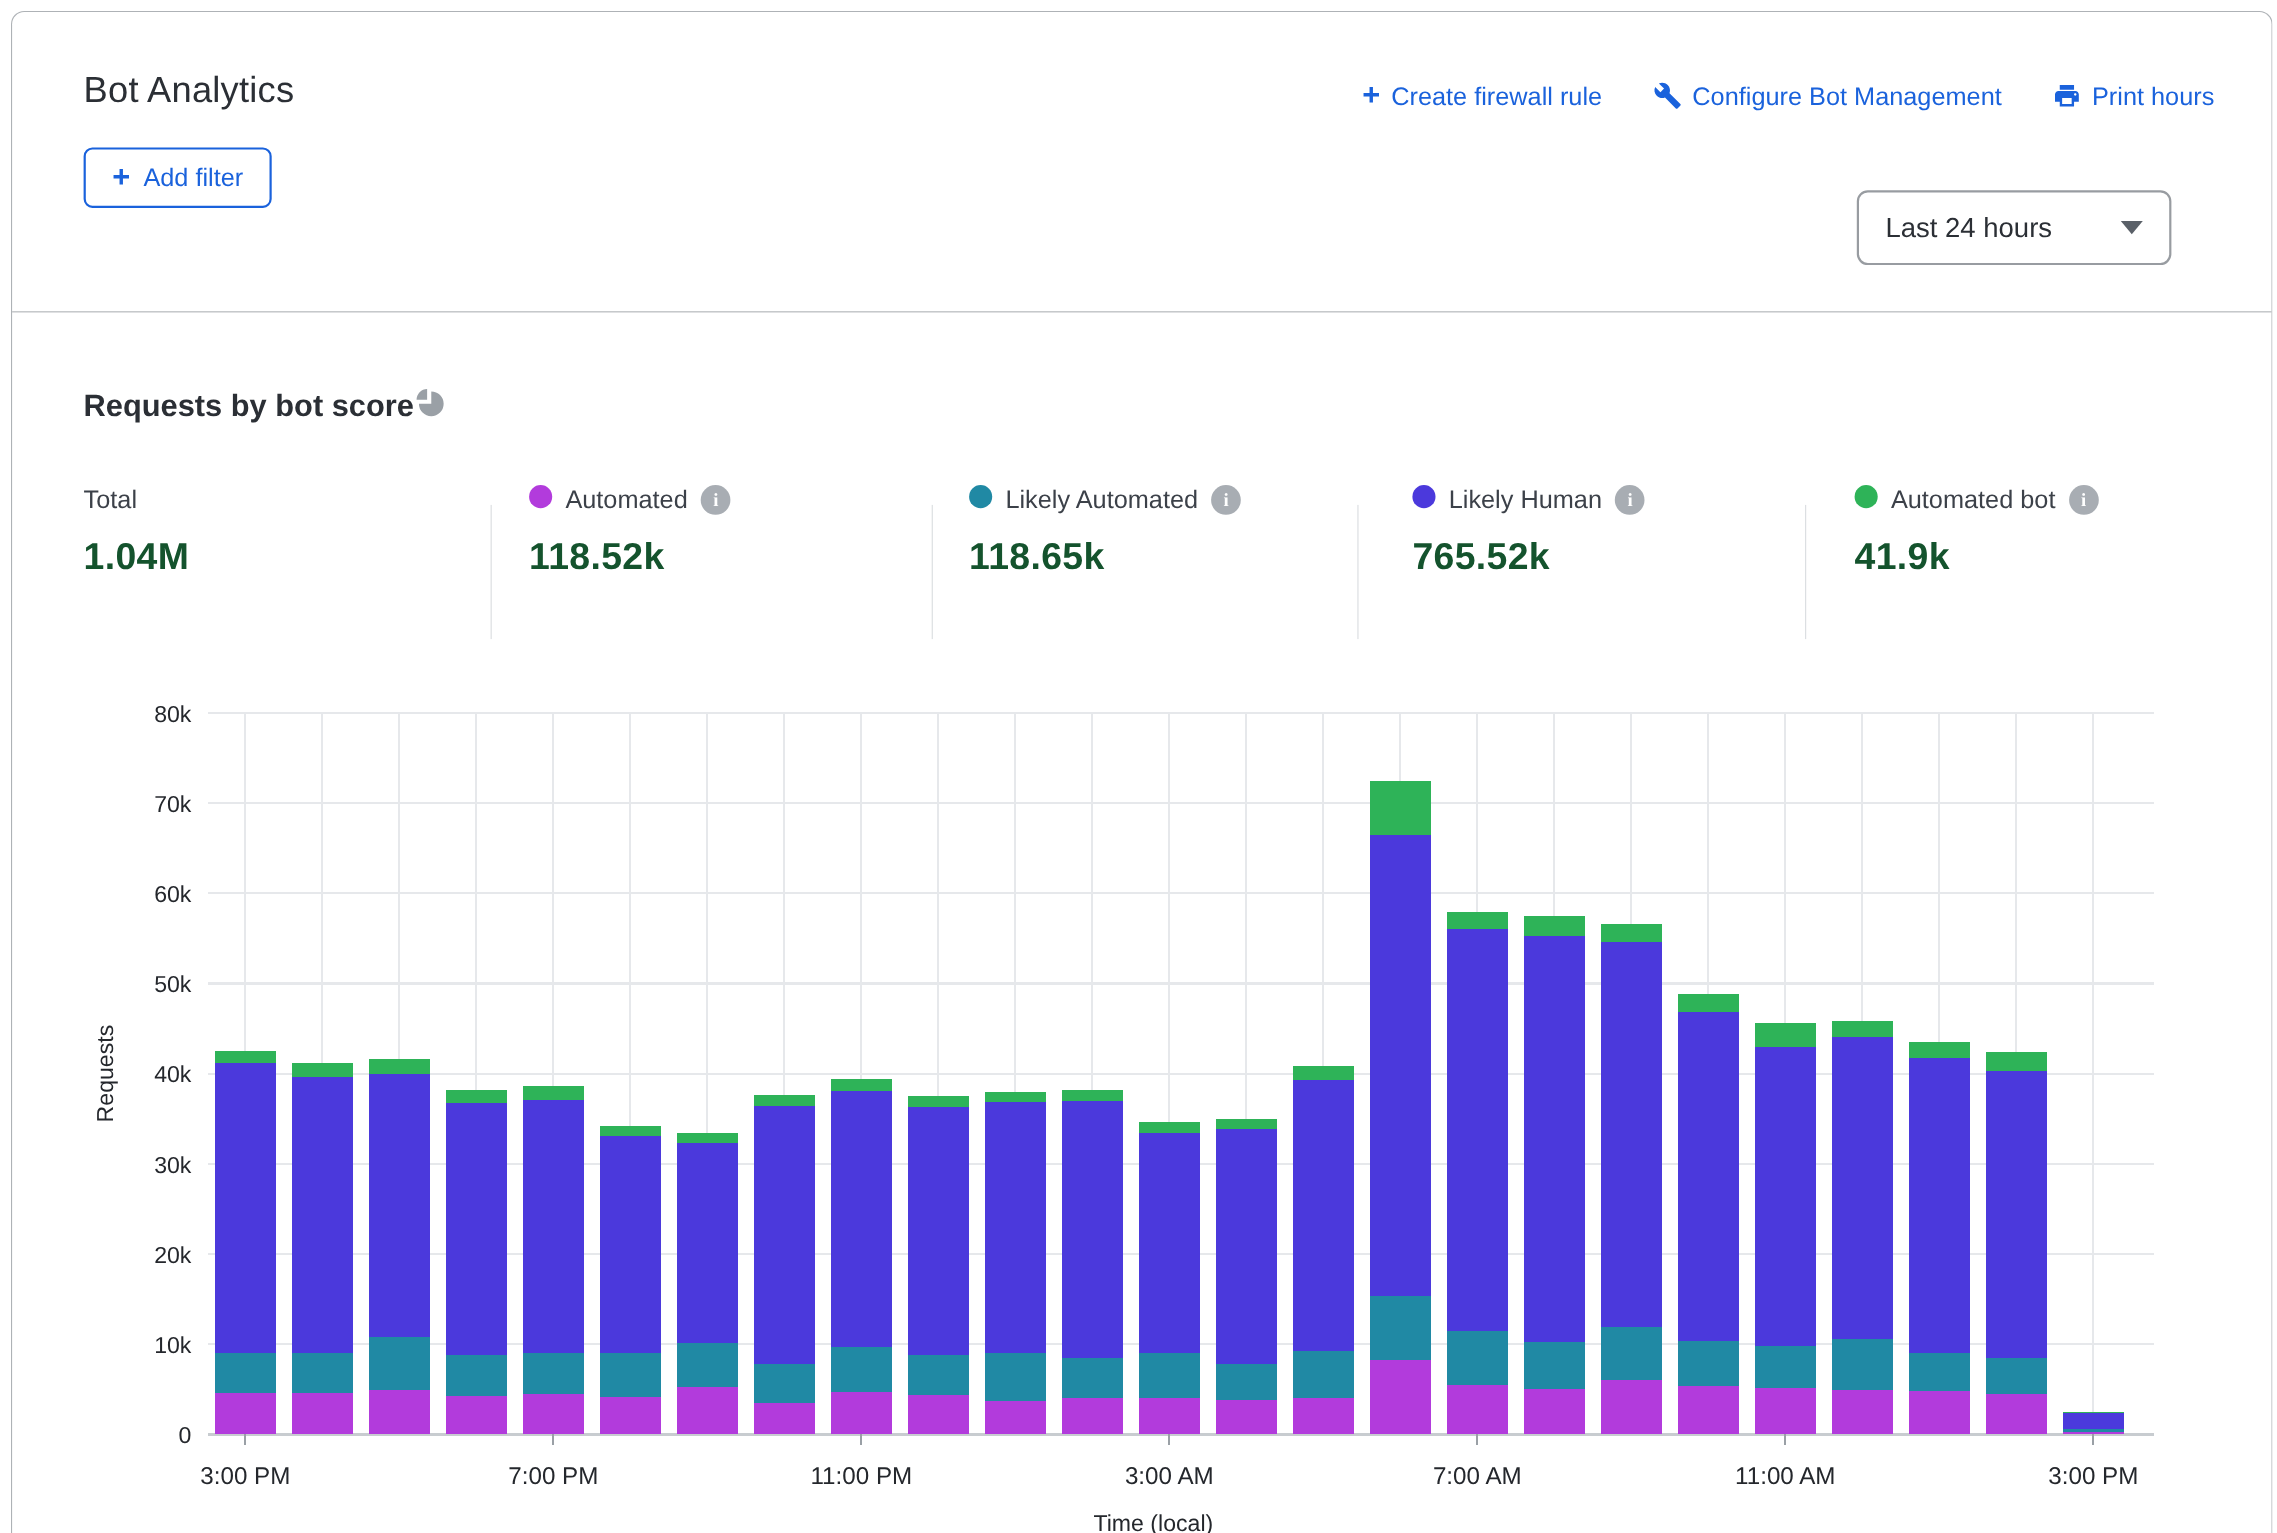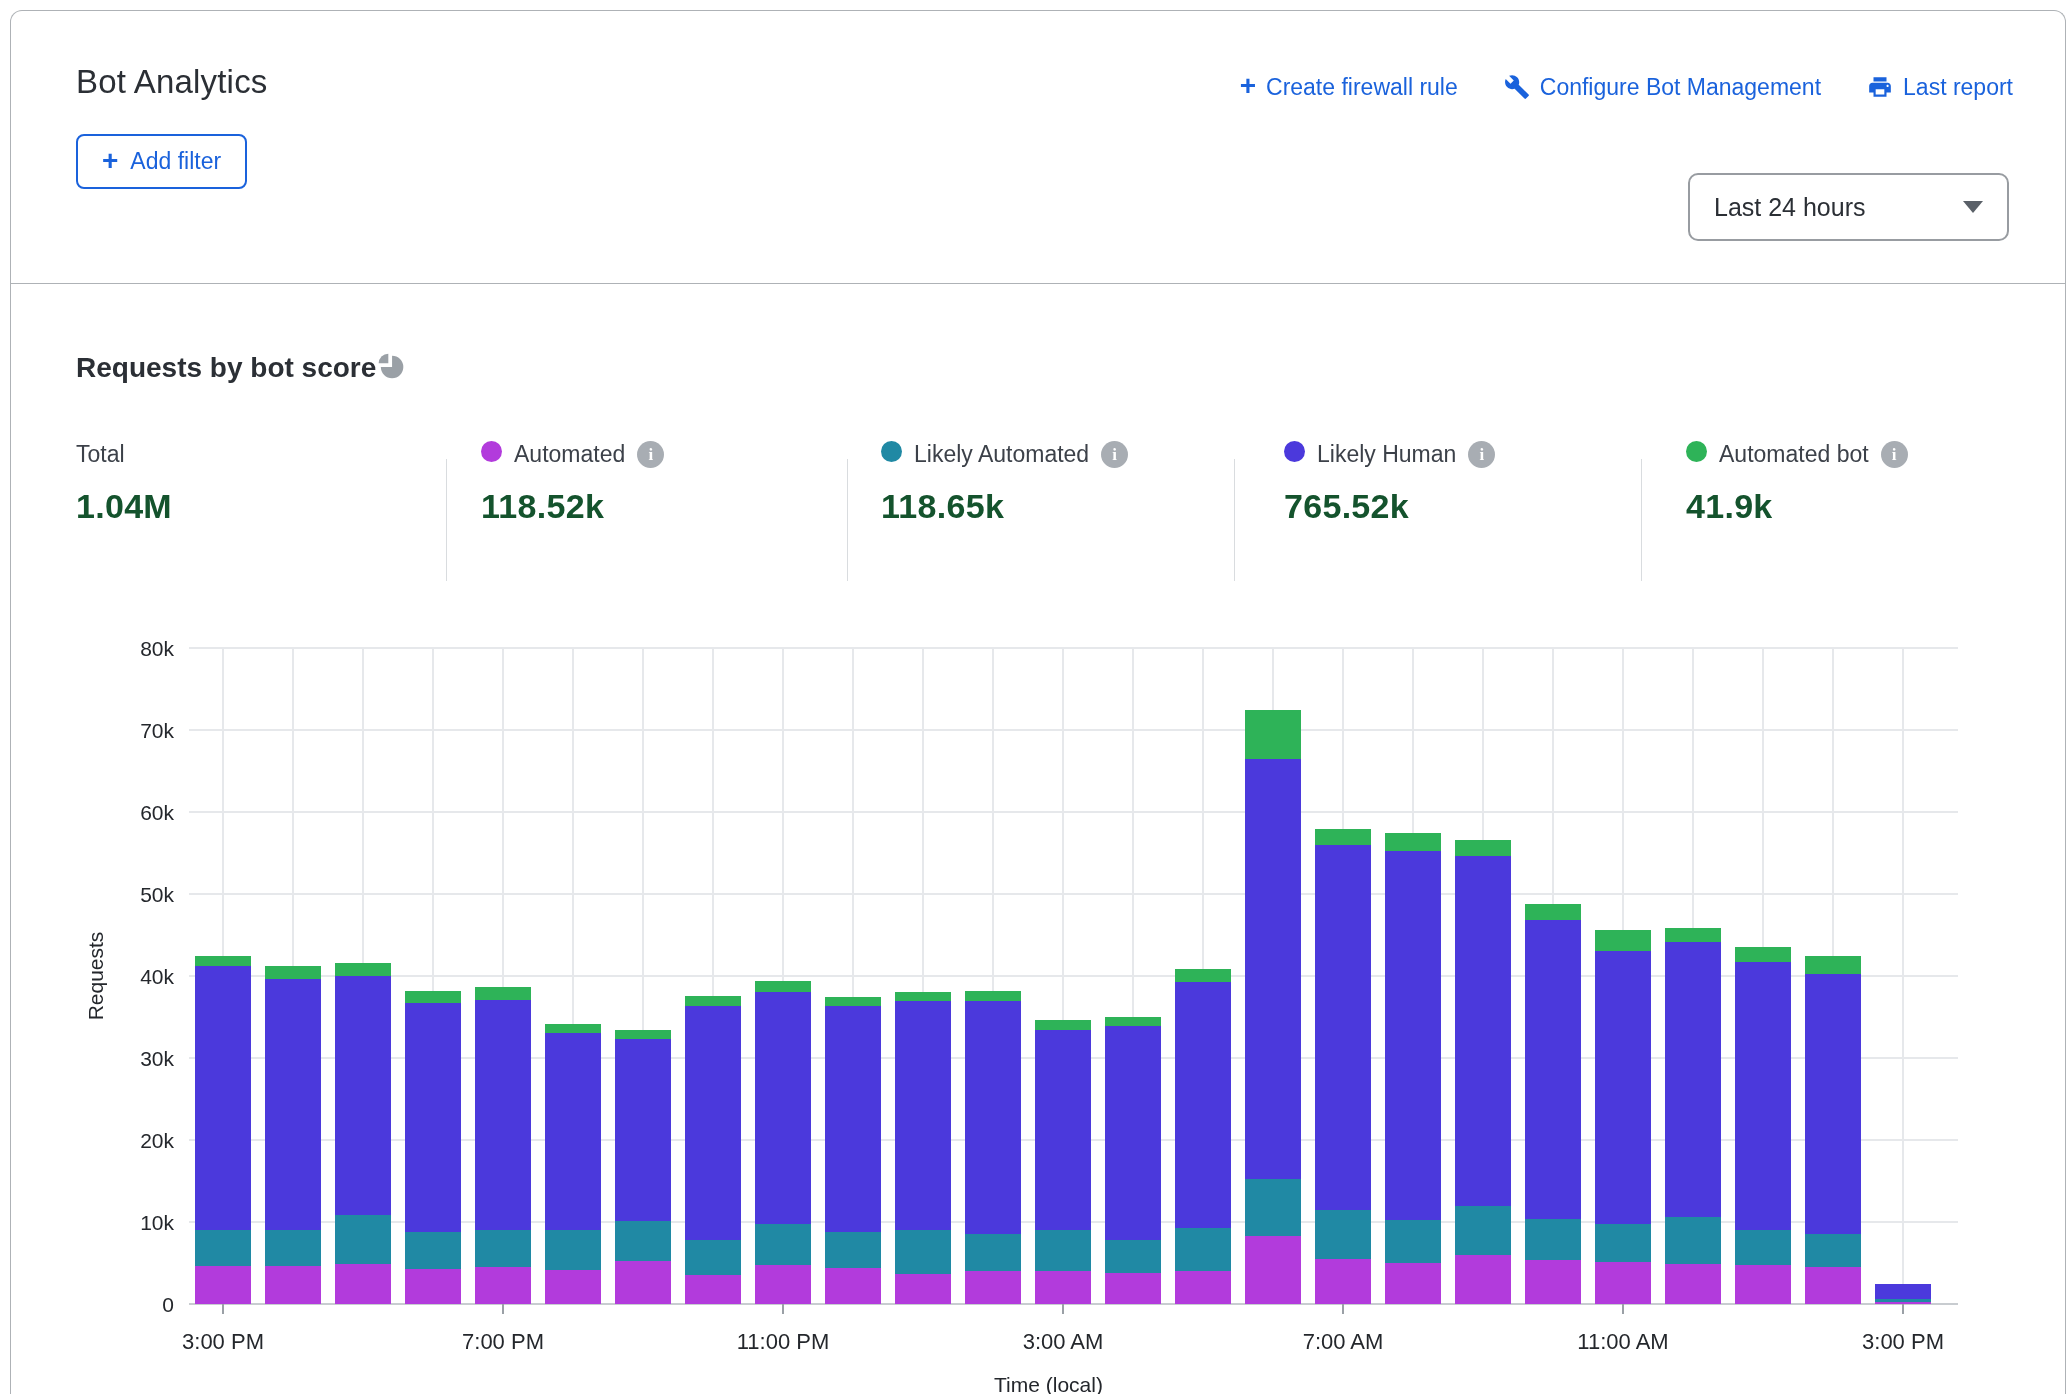--- a/index.html
+++ b/index.html
@@ -39,21 +39,21 @@
   .action-link svg { display: block; }
   .add-filter-btn {
     position: absolute; left: 65px; top: 123px;
     height: 55px; padding: 0 24px;
     display: flex; align-items: center; gap: 12px;
     background: #ffffff; border: 2px solid #1a62dc; border-radius: 8px;
     color: #1a62dc; font-size: 23px; font-family: inherit; cursor: pointer;
   }
   .time-range {
     position: absolute; left: 1677px; top: 162px;
-    width: 321px; height: 68px;
+    width: 286px; height: 68px;
     border: 2px solid #989ca1; border-radius: 10px;
     display: flex; align-items: center; justify-content: space-between;
     padding: 0 24px; background: #fff; cursor: pointer;
     font-size: 25px; color: #2b2f35;
   }
   .caret {
     width: 0; height: 0;
     border-left: 10px solid transparent; border-right: 10px solid transparent;
     border-top: 12px solid #5a6068;
   }
@@ -108,21 +108,21 @@
             </svg>
         </span>
         <span>Configure Bot Management</span>
       </a>
       <a class="action-link">
         <span>
           <svg width="26" height="26" viewBox="0 0 24 24" fill="#1a62dc">
               <path d="M19 8H5c-1.66 0-3 1.34-3 3v6h4v4h12v-4h4v-6c0-1.66-1.34-3-3-3zm-3 11H8v-5h8v5zm3-7c-.55 0-1-.45-1-1s.45-1 1-1 1 .45 1 1-.45 1-1 1zm-1-9H6v4h12V3z"></path>
             </svg>
         </span>
-        <span>Last report</span>
+        <span>Print hours</span>
       </a>
     </div>
 
     <button class="add-filter-btn">
       <span class="plus-glyph">+</span>
       <span>Add filter</span>
     </button>
 
     <div class="time-range">
       <span>Last 24 hours</span>

